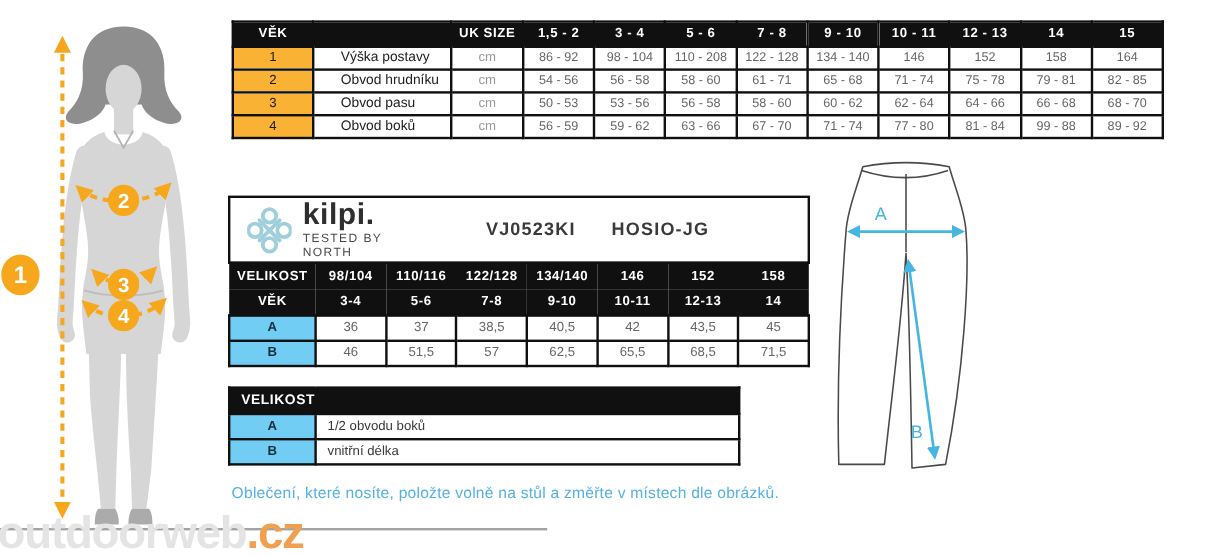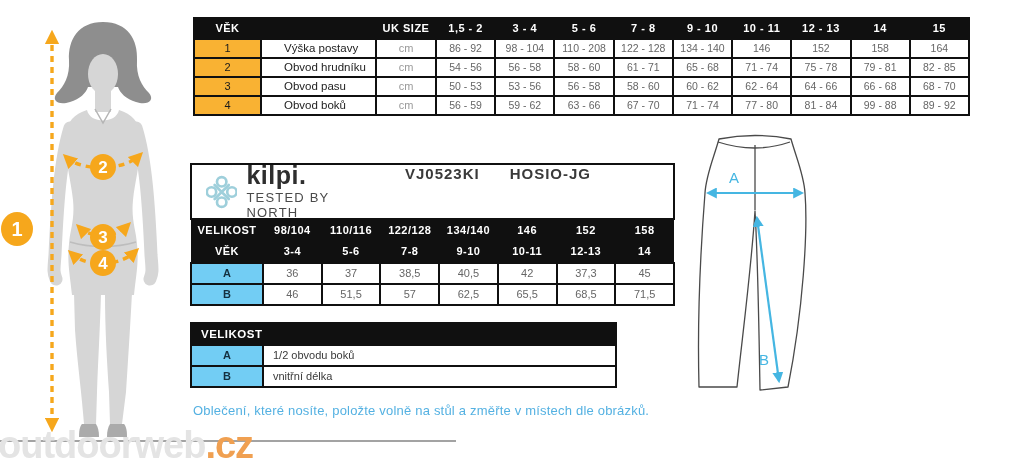--- a/index.html
+++ b/index.html
@@ -23,24 +23,24 @@
   .age-table th{background:#101010;color:#fff;font-size:11px;font-weight:bold;
              letter-spacing:.5px;height:19px;border-color:#101010;}
   .age-table td.num{background:#F9B233;color:#1a1a1a;font-size:11px;}
   .age-table td.lbl{text-align:left;padding-left:22px;font-weight:normal;color:#222;font-size:11.5px;}
   .age-table td.unit{color:#9A9A9A;font-size:11px;}
   .age-table td.val{color:#666;font-size:10.5px;}
 
   
   .brand{position:absolute;left:190px;top:163px;width:485px;z-index:2;}
   .brand-logo{box-sizing:border-box;border:2px solid #101010;background:#fff;height:57px;
-              display:flex;}
+              display:flex;align-items:center;}
   .logo-wrap{display:flex;align-items:center;gap:9px;margin-left:14px;width:150px;}
   .brand-name{font-size:25px;font-weight:bold;color:#2E2E2E;line-height:1;letter-spacing:.5px;}
-  .brand-tagline{font-size:13px;color:#4A4A4A;letter-spacing:1.2px;margin-top:2px;}
+  .brand-tagline{font-size:10px;color:#4A4A4A;letter-spacing:1.2px;margin-top:2px;}
   .product{flex:1;display:flex;justify-content:center;gap:30px;padding-right:33px;
            font-size:15px;font-weight:bold;color:#3A3A3A;letter-spacing:1px;}
   .brand-table{width:485px;border-collapse:collapse;table-layout:fixed;margin-top:-2px;}
   .brand-table th{background:#101010;color:#fff;border:none;font-size:11px;font-weight:bold;
            letter-spacing:.5px;height:19px;line-height:19px;text-align:center;white-space:nowrap;}
   .brand-table thead tr:first-child th{padding-top:3px;}
   .brand-table td{border:2px solid #101010;height:17px;line-height:17px;text-align:center;
            font-size:11px;white-space:nowrap;}
   .brand-table td.blue,.legend td.blue{background:#72CDF4;font-weight:bold;color:#143040;}
   .brand-table td.val{color:#666;background:#fff;}
@@ -264,21 +264,21 @@
           </tr>
       </thead>
       <tbody>
           <tr>
             <td class="blue">A</td>
             <td class="val">36</td>
             <td class="val">37</td>
             <td class="val">38,5</td>
             <td class="val">40,5</td>
             <td class="val">42</td>
-            <td class="val">37,3</td>
+            <td class="val">43,5</td>
             <td class="val">45</td>
           </tr>
           <tr>
             <td class="blue">B</td>
             <td class="val">46</td>
             <td class="val">51,5</td>
             <td class="val">57</td>
             <td class="val">62,5</td>
             <td class="val">65,5</td>
             <td class="val">68,5</td>

